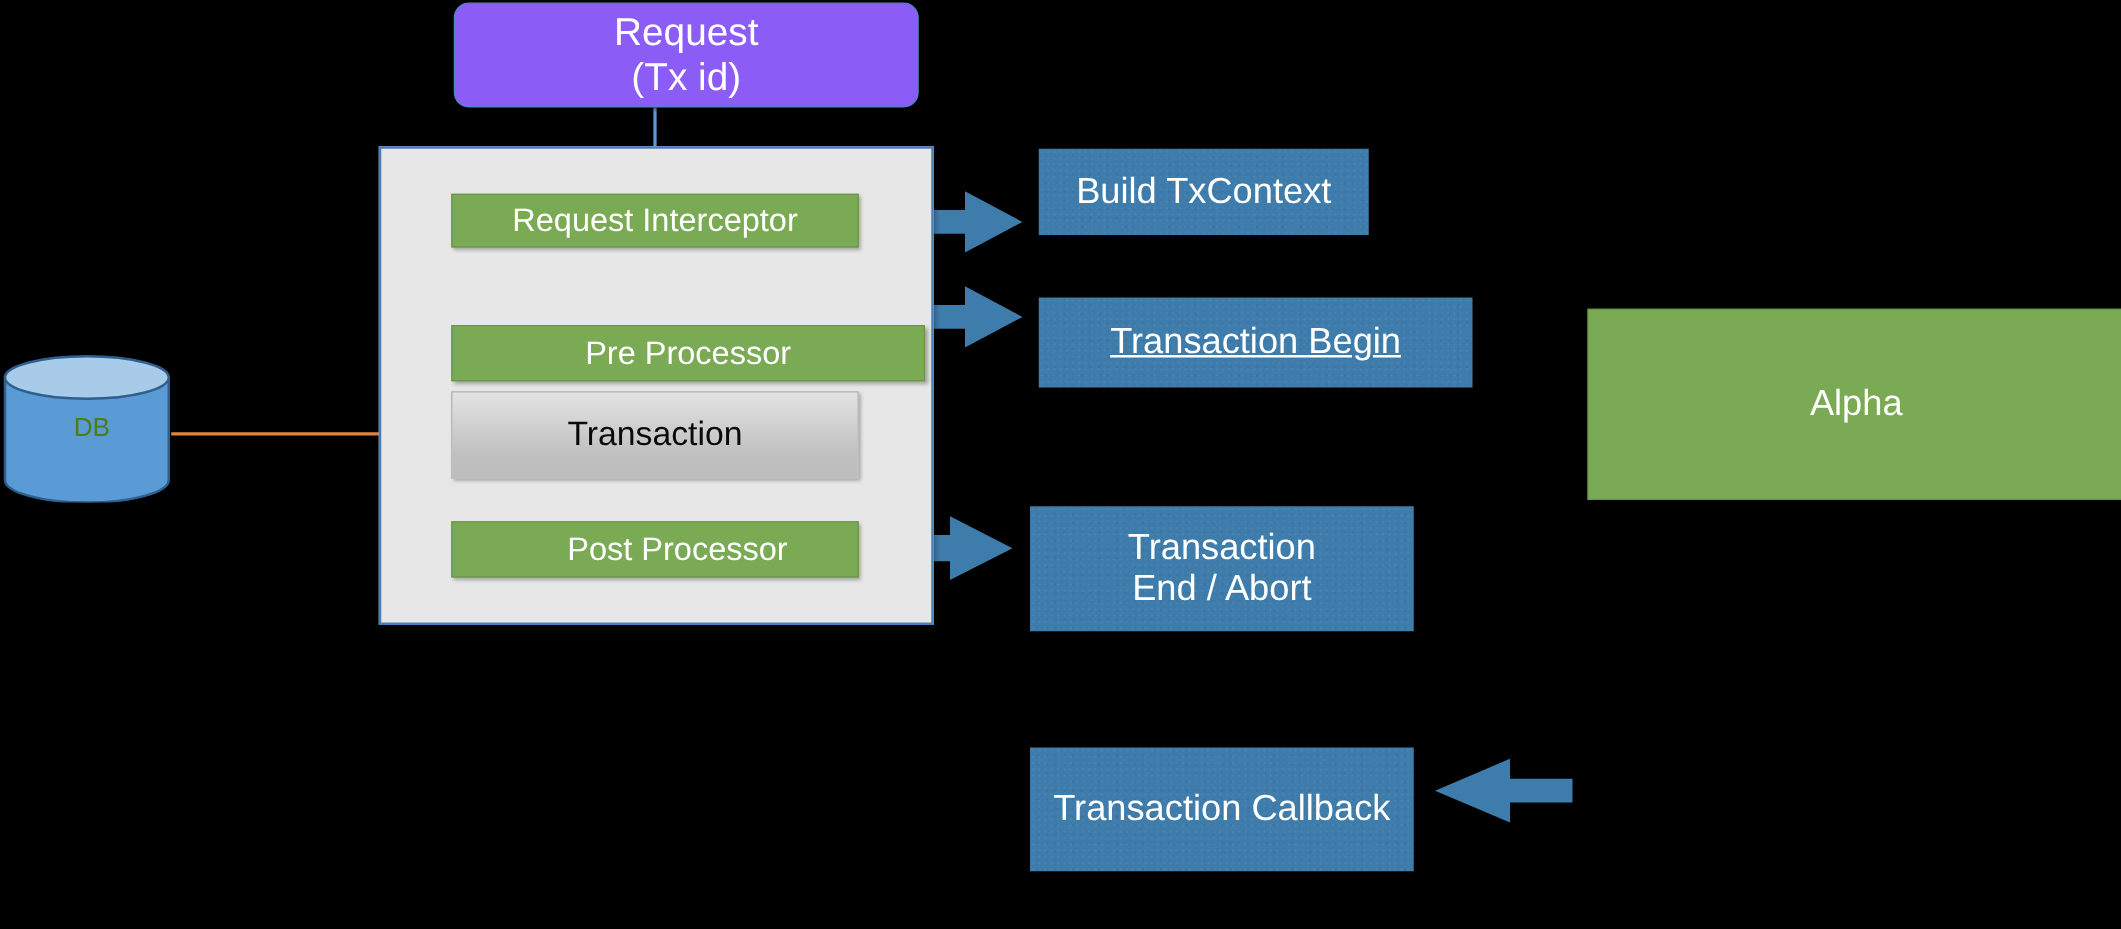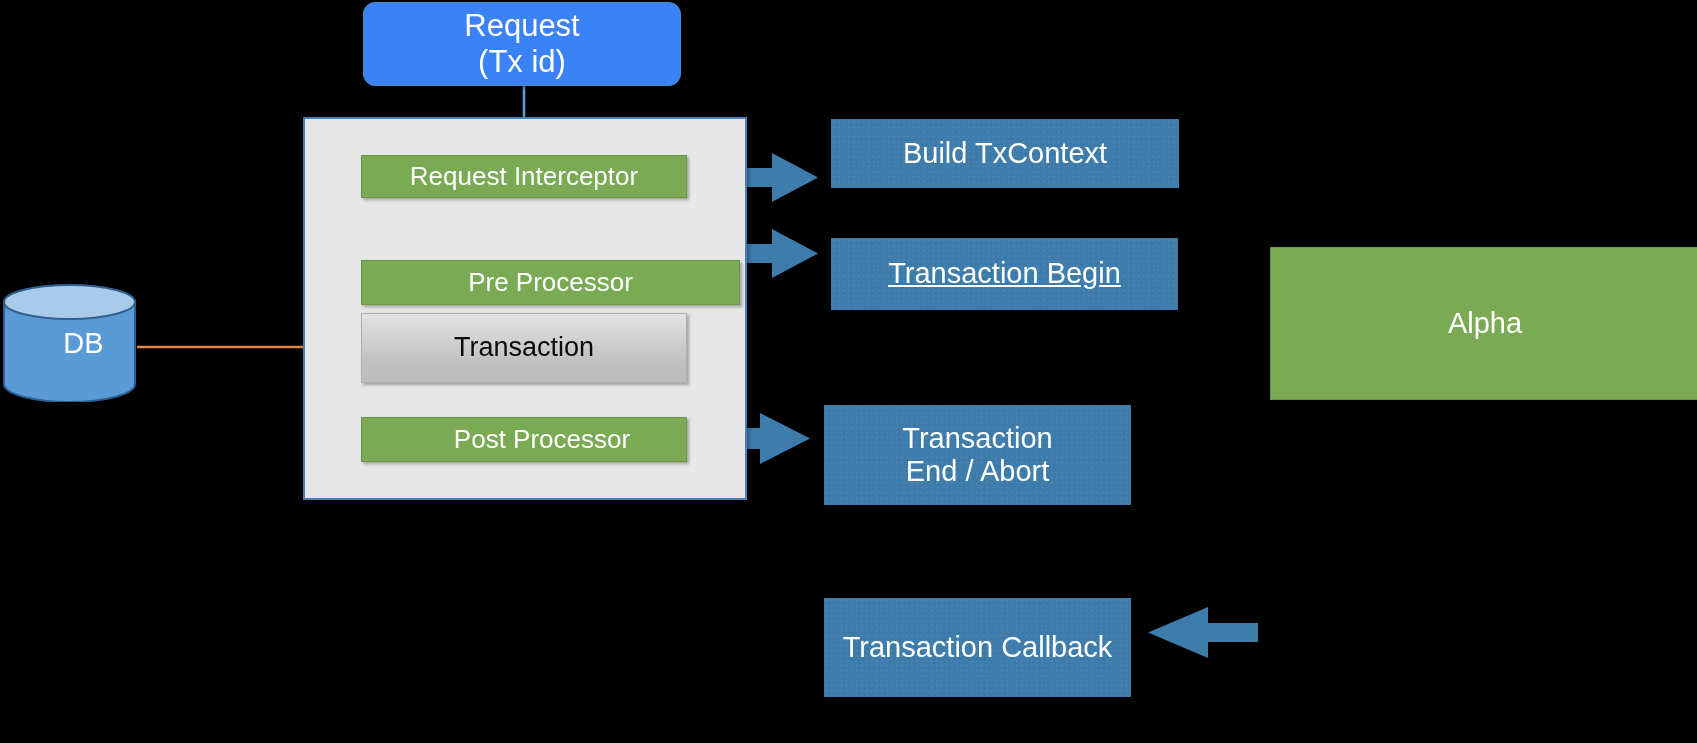--- a/index.html
+++ b/index.html
@@ -28,23 +28,23 @@
     justify-content: center;
     text-align: center;
     line-height: 1.15;
     white-space: pre-line;
   }
 
   
   .request-box {
     left: 363px;
     top: 2px;
-    width: 318px;
+    width: 372px;
     height: 84px;
-    background: #3b82f6;
+    background: #8b5cf6;
     border: 1px solid #4A88C0;
     border-radius: 12px;
     color: #ffffff;
     font-size: 31px;
     box-shadow: 2px 2px 3px rgba(0,0,0,0.35);
   }
 
   
   .container-box {
     position: absolute;
@@ -105,29 +105,29 @@
   
   .db-cylinder {
     position: absolute;
     left: 2px;
     top: 284px;
     width: 135px;
     height: 118px;
   }
   .db-label {
     position: absolute;
-    left: 16px;
+    left: 6px;
     top: 284px;
     width: 135px;
     height: 118px;
     display: flex;
     align-items: center;
     justify-content: center;
-    color: #ffffff;
-    font-size: 29px;
+    color: #4d7c0f;
+    font-size: 21px;
     pointer-events: none;
   }
 
   
   .conn-svg {
     position: absolute;
     left: 0;
     top: 0;
     width: 1697px;
     height: 743px;
@@ -182,21 +182,21 @@
   <div class="container-box"></div>
 
   <div class="node green-box" style="left:361px; top:155px; width:326px; height:43px;">Request Interceptor</div>
 
   <div class="node green-box" style="left:361px; top:232px; width:379px; height:45px;margin-top:28px;">Pre Processor</div>
 
   <div class="node grey-box" style="left:361px; top:313px; width:326px; height:70px;">Transaction</div>
 
   <div class="node green-box" style="left:361px; top:417px; width:326px; height:45px;padding-left:36px;">Post Processor</div>
 
-  <div class="node steel-box" style="left:831px; top:119px; width:348px; height:69px;">Build TxContext</div>
+  <div class="node steel-box" style="left:831px; top:119px; width:264px; height:69px;">Build TxContext</div>
 
   <div class="node steel-box" style="left:831px; top:238px; width:347px; height:72px;text-decoration:underline;">Transaction Begin</div>
 
   <div class="node steel-box" style="left:824px; top:405px; width:307px; height:100px;">Transaction
 End / Abort</div>
 
   <div class="node steel-box" style="left:824px; top:598px; width:307px; height:99px;">Transaction Callback</div>
 
   <div class="node alpha-box">Alpha</div>
 

